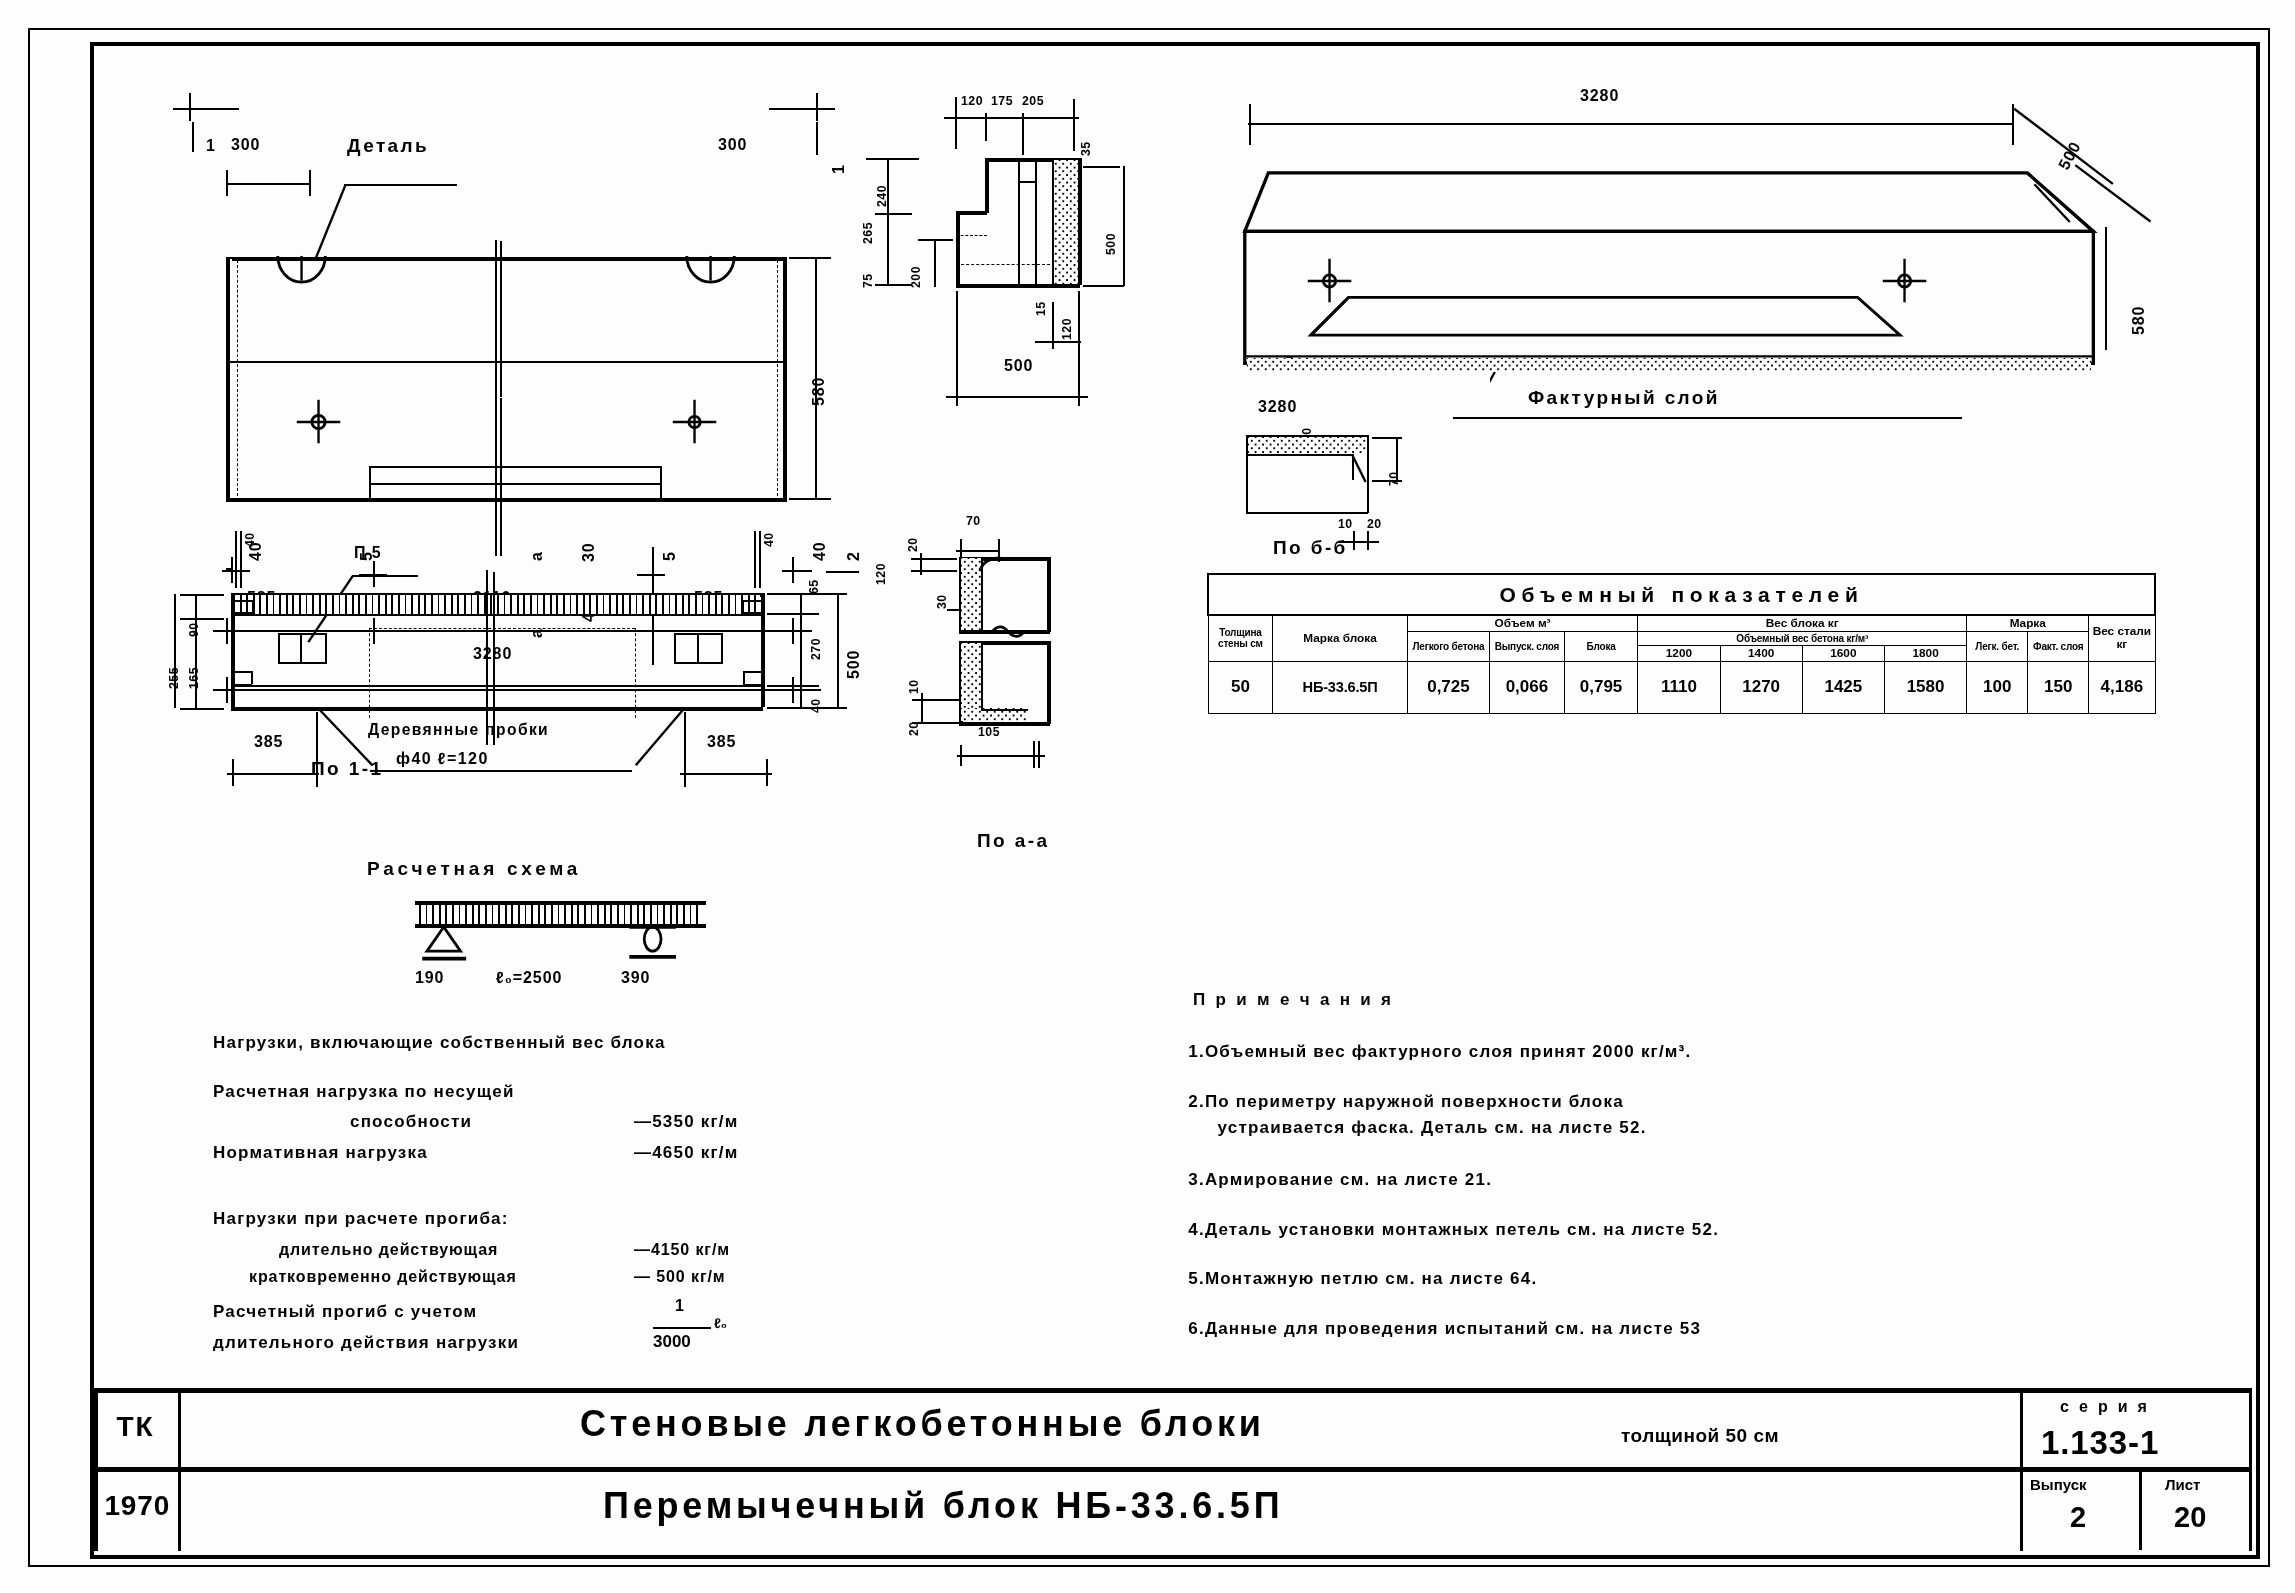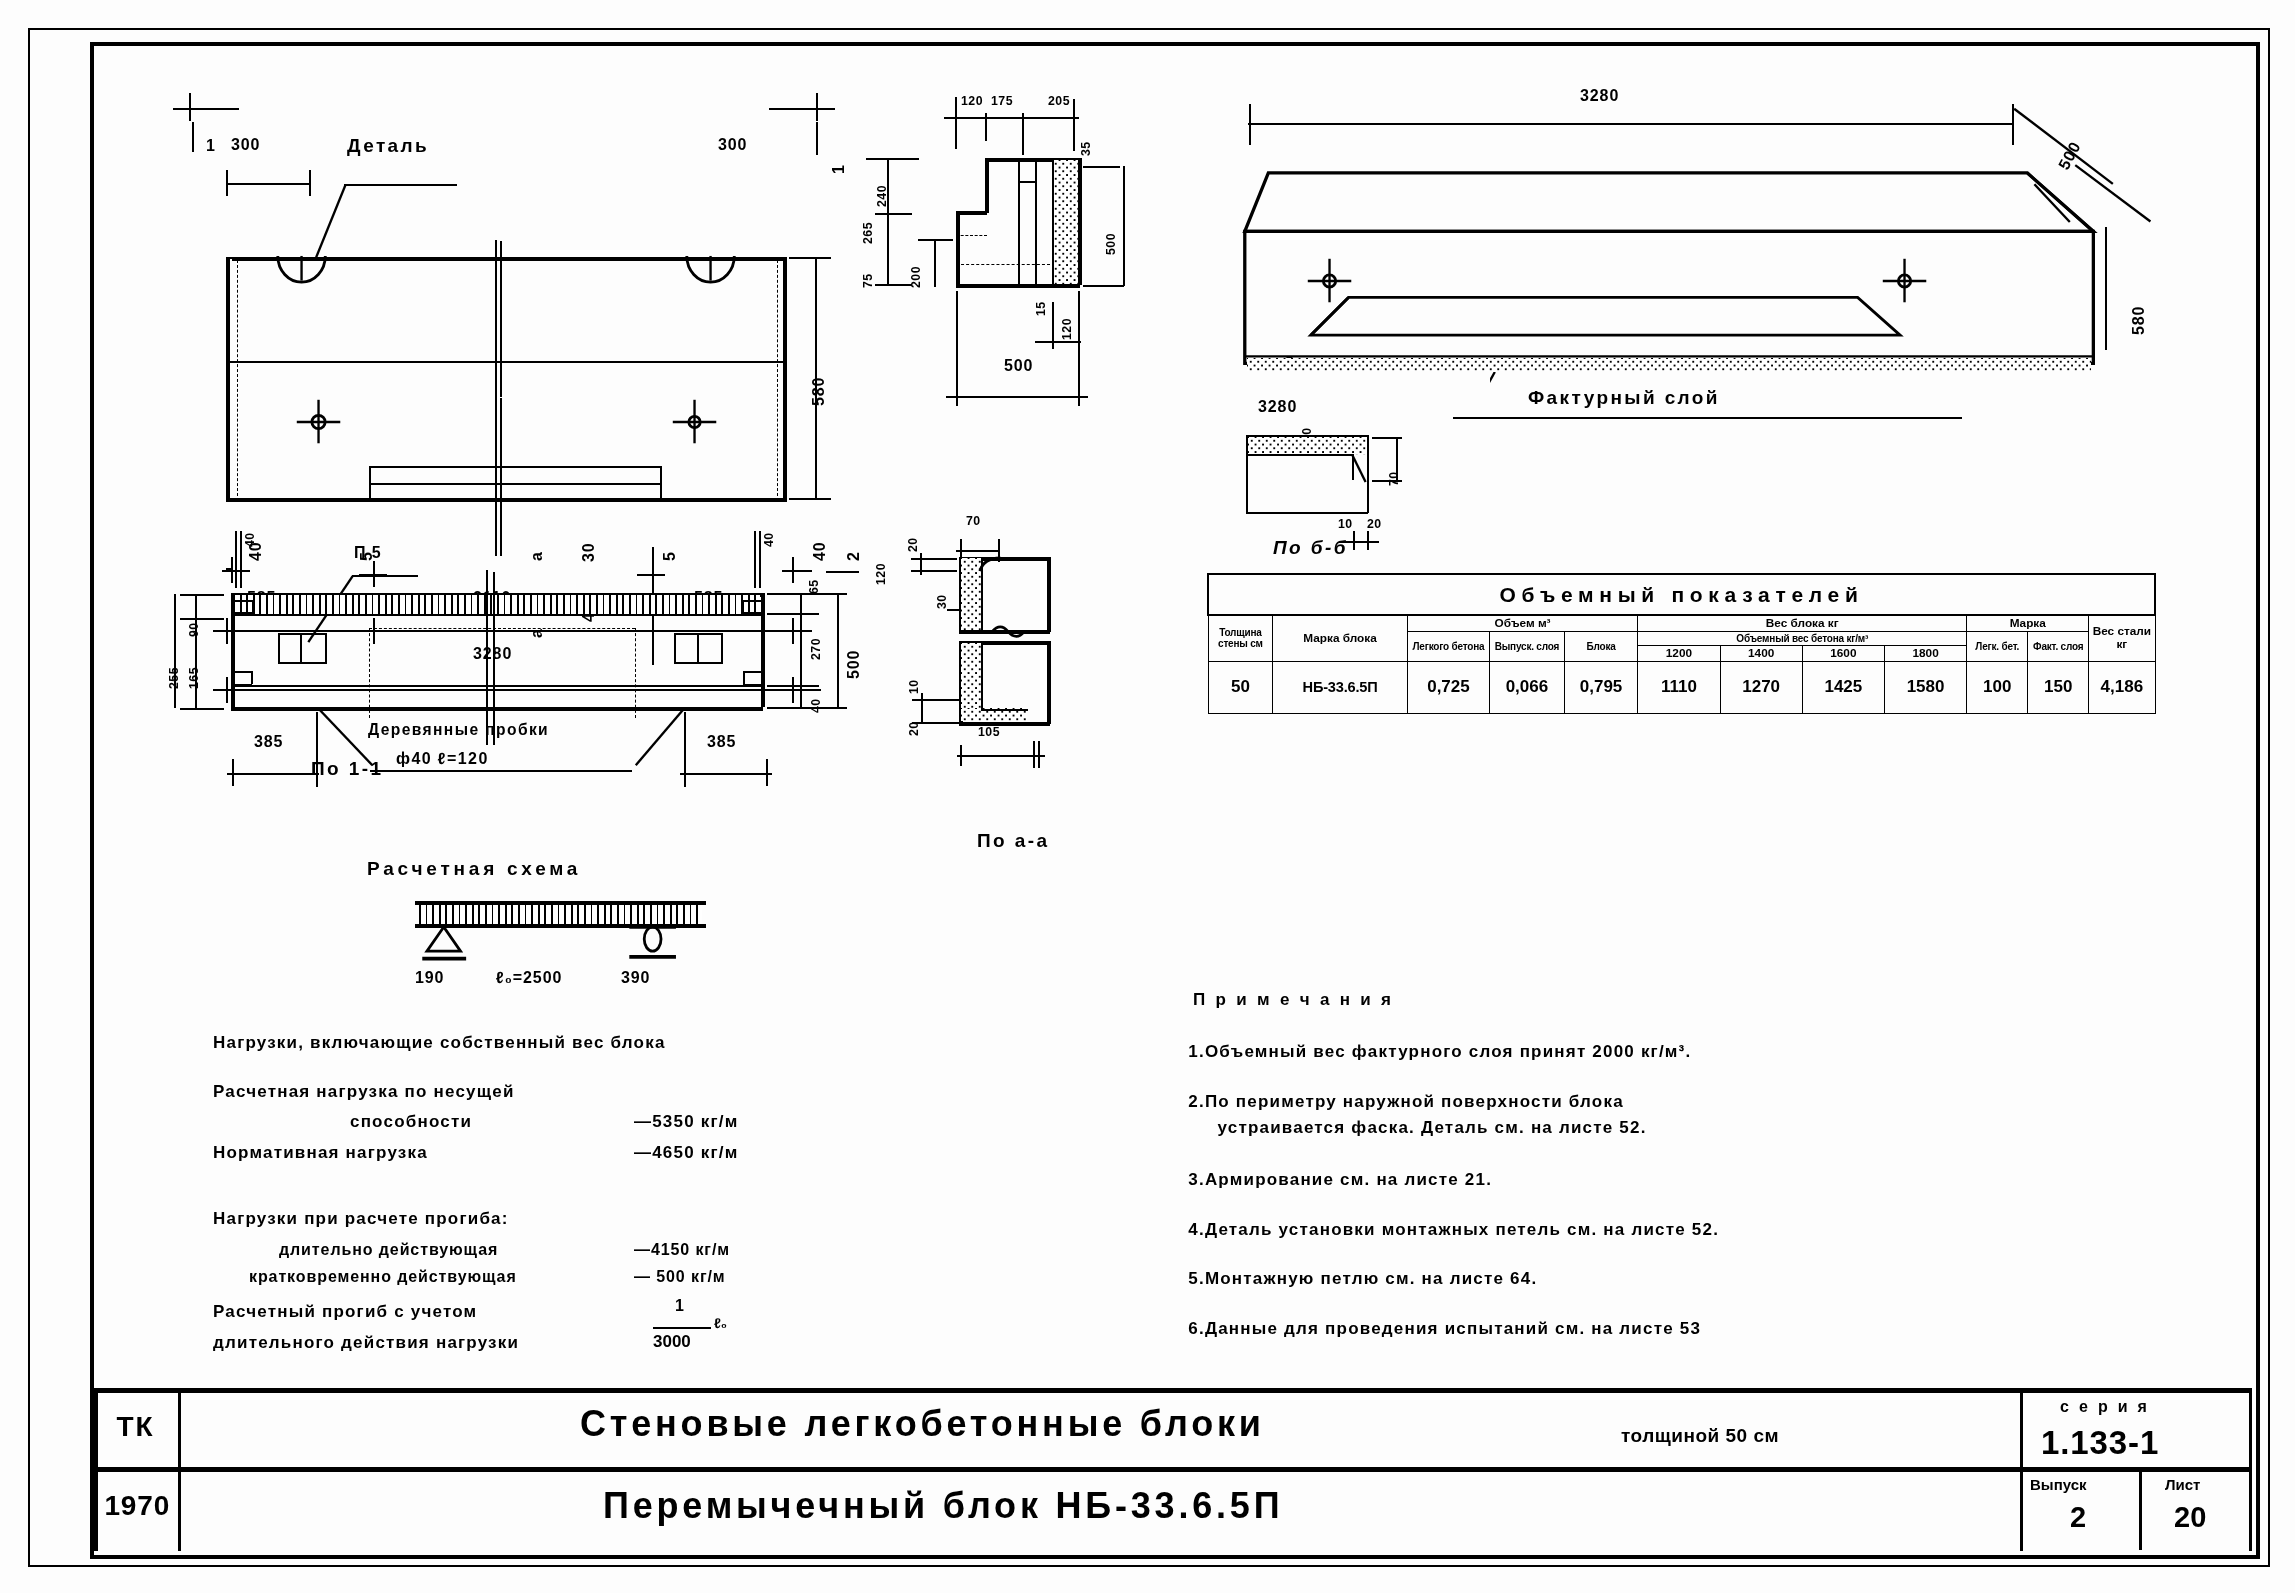--- a/index.html
+++ b/index.html
@@ -180,21 +180,21 @@
     <div class="tx dim" style="left:317px;top:580px;">3280</div>
     <div class="ln h" style="left:57px;top:623px;width:608px;"></div>
     <div class="ln v" style="left:70px;top:611px;height:25.5px;"></div>
     <div class="ln v" style="left:636px;top:611px;height:25.5px;"></div>
   </div>
 
   <div class="blk" style="left:844px;top:66px;width:340px;height:387px;">
 
     <div class="tx dim-s" style="left:117px;top:29px;">120</div>
     <div class="tx dim-s" style="left:147px;top:29px;">175</div>
-    <div class="tx dim-s" style="left:204px;top:29px;">205</div>
+    <div class="tx dim-s" style="left:178px;top:29px;">205</div>
     <div class="ln h" style="left:100px;top:51px;width:135px;"></div>
     <div class="ln v" style="left:111px;top:31px;height:52px;"></div>
     <div class="ln v" style="left:141px;top:47px;height:28px;"></div>
     <div class="ln v" style="left:178px;top:47px;height:42px;"></div>
     <div class="ln v" style="left:229px;top:33px;height:52px;"></div>
 
     <div class="tx dim-s rot" style="left:32px;top:141px;">240</div>
     <div class="tx dim-s rot" style="left:18px;top:178px;">265</div>
     <div class="tx dim-s rot" style="left:18px;top:222px;">75</div>
     <div class="tx dim-s rot" style="left:66px;top:222px;">200</div>
@@ -312,21 +312,21 @@
     <div class="tx dim-s rot" style="left:162px;top:90px;">70</div>
     <div class="ln h" style="left:146px;top:41px;width:30px;"></div>
     <div class="ln h" style="left:146px;top:84px;width:30px;"></div>
     <div class="ln v" style="left:170px;top:41px;height:44px;"></div>
     <div class="tx dim-s" style="left:112px;top:122px;">10</div>
     <div class="tx dim-s" style="left:141px;top:122px;">20</div>
     <div class="ln h" style="left:113px;top:145px;width:40px;"></div>
     <div class="ln v" style="left:127px;top:135px;height:19px;"></div>
     <div class="ln v" style="left:141px;top:135px;height:19px;"></div>
   </div>
-  <div class="tx lbl" style="left:1273px;top:538px;font-style:italic;">По б-б</div>
+  <div class="tx lbl" style="left:1273px;top:538px;">По б-б</div>
 
   <div class="blk" style="left:156px;top:500px;width:783px;height:292px;">
 
     <div class="tx dim-s rot" style="left:88px;top:47px;">40</div>
     <div class="ln v" style="left:79px;top:31px;height:57px;"></div>
     <div class="ln v" style="left:84px;top:31px;height:57px;"></div>
     <div class="tx dim-s rot" style="left:607px;top:47px;">40</div>
     <div class="ln v" style="left:598px;top:31px;height:57px;"></div>
     <div class="ln v" style="left:603px;top:31px;height:57px;"></div>
 

